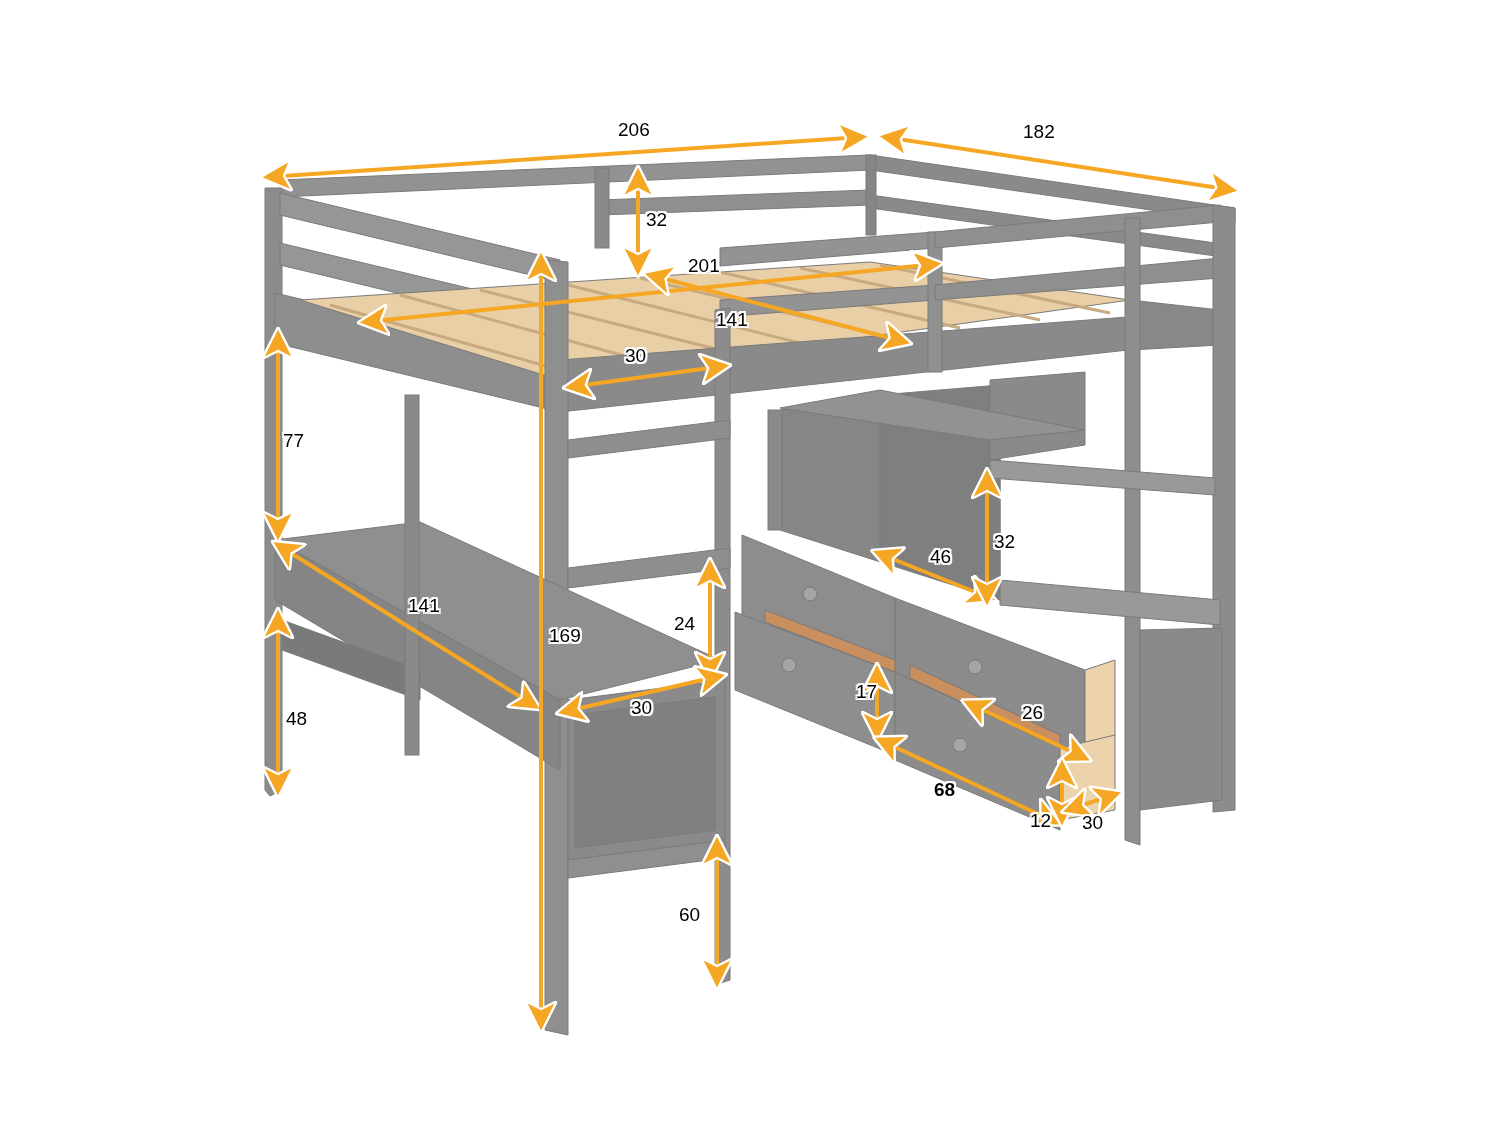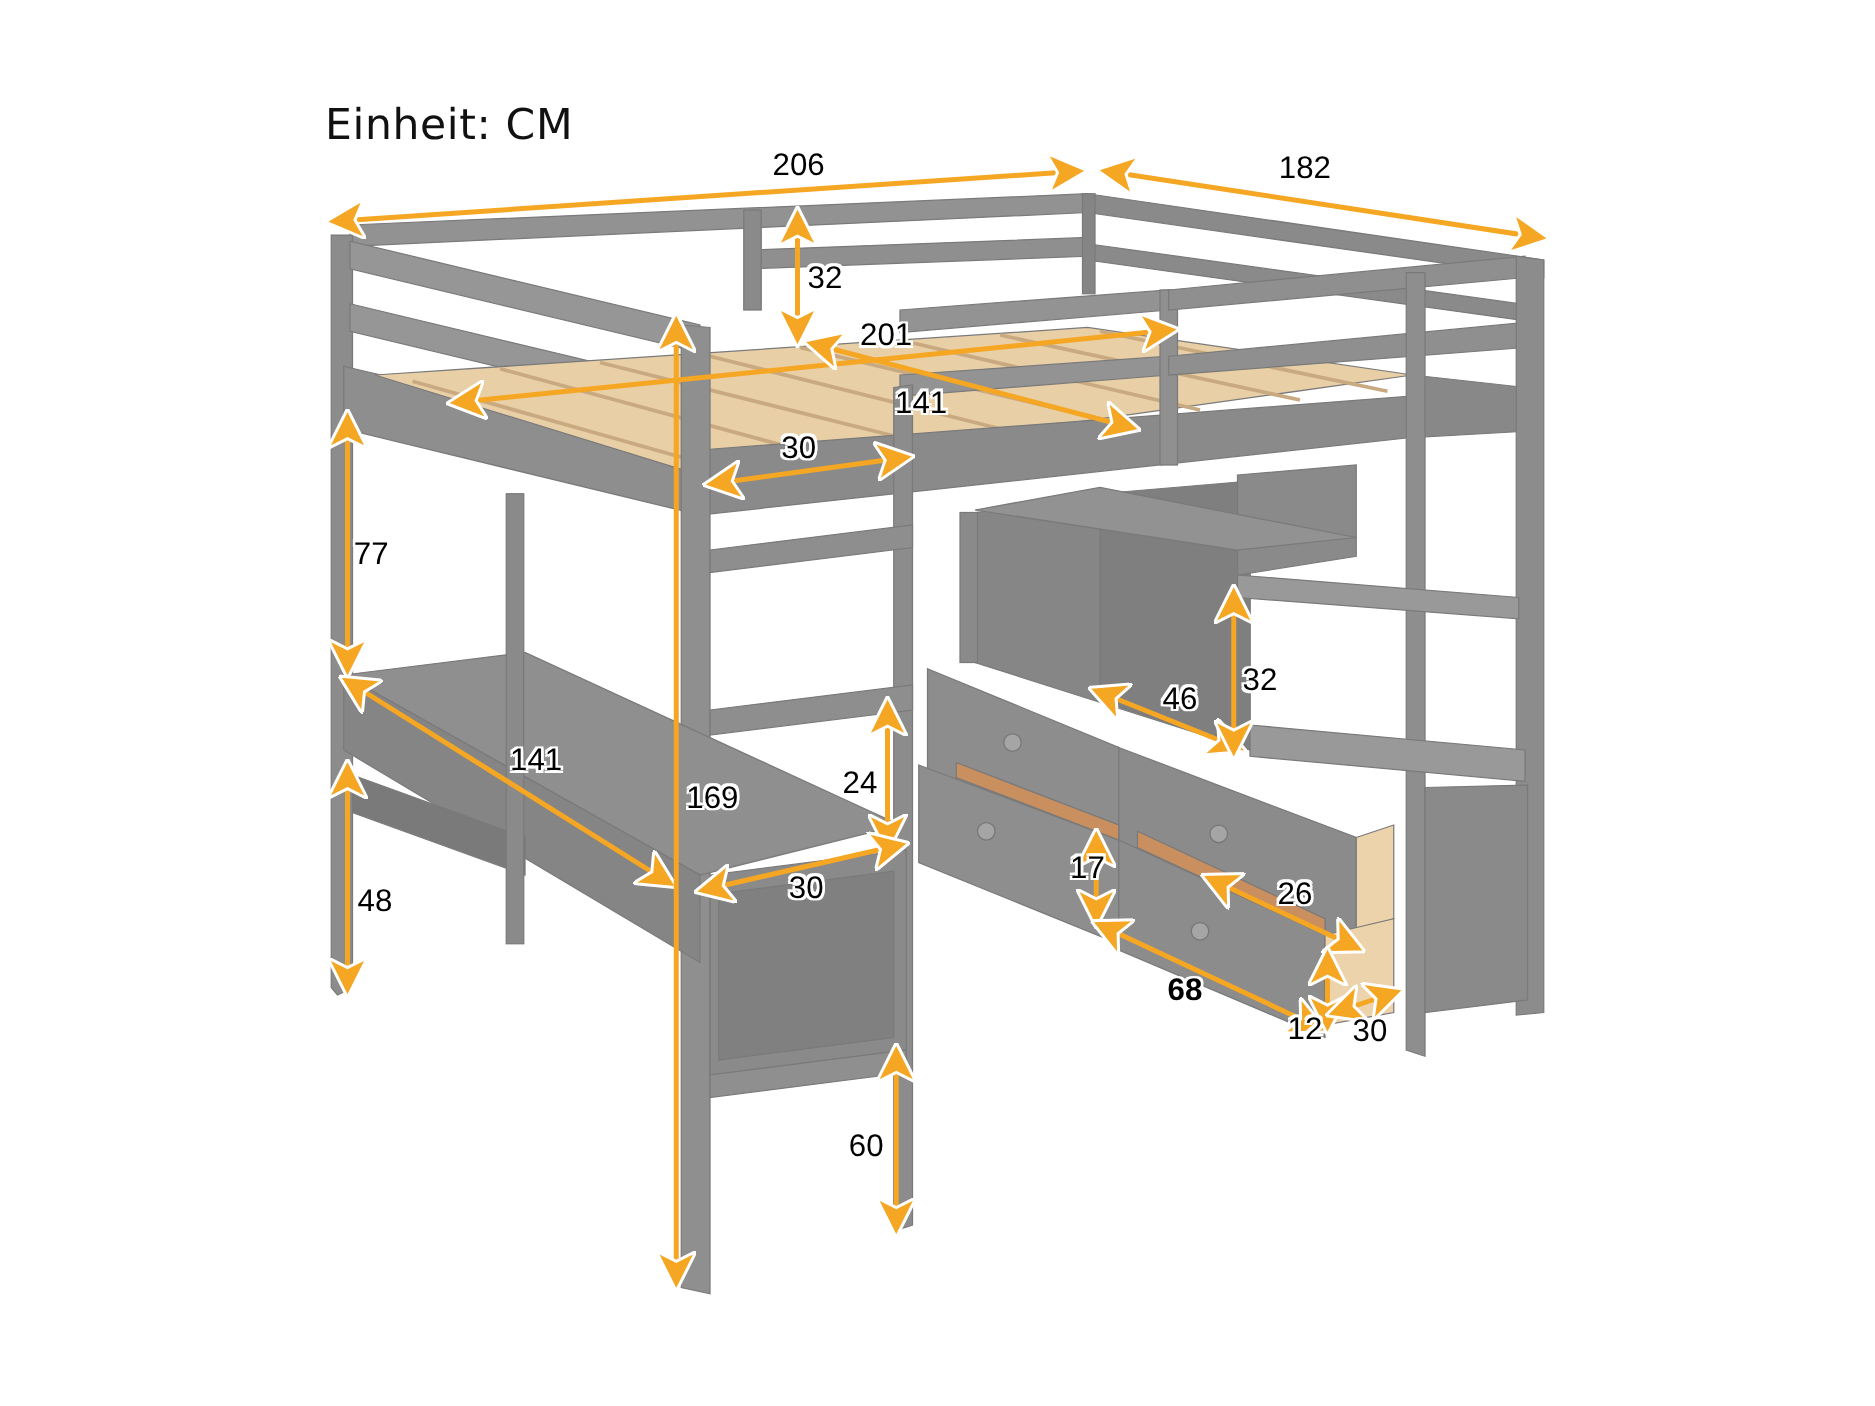--- a/index.html
+++ b/index.html
@@ -1,31 +1,30 @@
 <!DOCTYPE html>
 <html><head>
 <meta charset="utf-8">
 <style>
   html, body { margin: 0; padding: 0; background: #ffffff; }
   body { width: 1500px; height: 1125px; position: relative; overflow: hidden;
          font-family: "DejaVu Sans", sans-serif; }
   #stage { position: absolute; left: 0; top: 0; width: 1500px; height: 1125px; }
   .unit-title { position: absolute; left: 260px; top: 80px; font-size: 34px; color: #111;
                 font-family: "DejaVu Sans", sans-serif; letter-spacing: 0.5px; }
-  .dim { position: absolute; font-size: 25px; font-weight: normal; color: #000;
+  .dim { position: absolute; font-size: 19px; font-weight: normal; color: #000;
          font-family: "Liberation Sans", sans-serif; line-height: 1;
          text-shadow: -2px -2px 0 #fff, 2px -2px 0 #fff, -2px 2px 0 #fff, 2px 2px 0 #fff,
                       0 2px 0 #fff, 0 -2px 0 #fff, 2px 0 0 #fff, -2px 0 0 #fff; }
 </style>
 </head>
 <body>
 
 <div id="stage">
 
-  <div class="unit-title">Einheit: CM</div>
 
   <svg width="1500" height="1125" viewBox="0 0 1500 1125" xmlns="http://www.w3.org/2000/svg" style="position:absolute;left:0;top:0;">
     <defs>
       <marker id="ah" markerWidth="8" markerHeight="8" refX="6" refY="4" orient="auto-start-reverse" markerUnits="strokeWidth">
         <path d="M0,0 L8,4 L0,8 L2,4 Z" fill="#f5a623" stroke="#fff" stroke-width="0.6"></path>
       </marker>
     </defs>
 
     <g fill="#8c8c8c" stroke="#7a7a7a" stroke-width="1">
 

